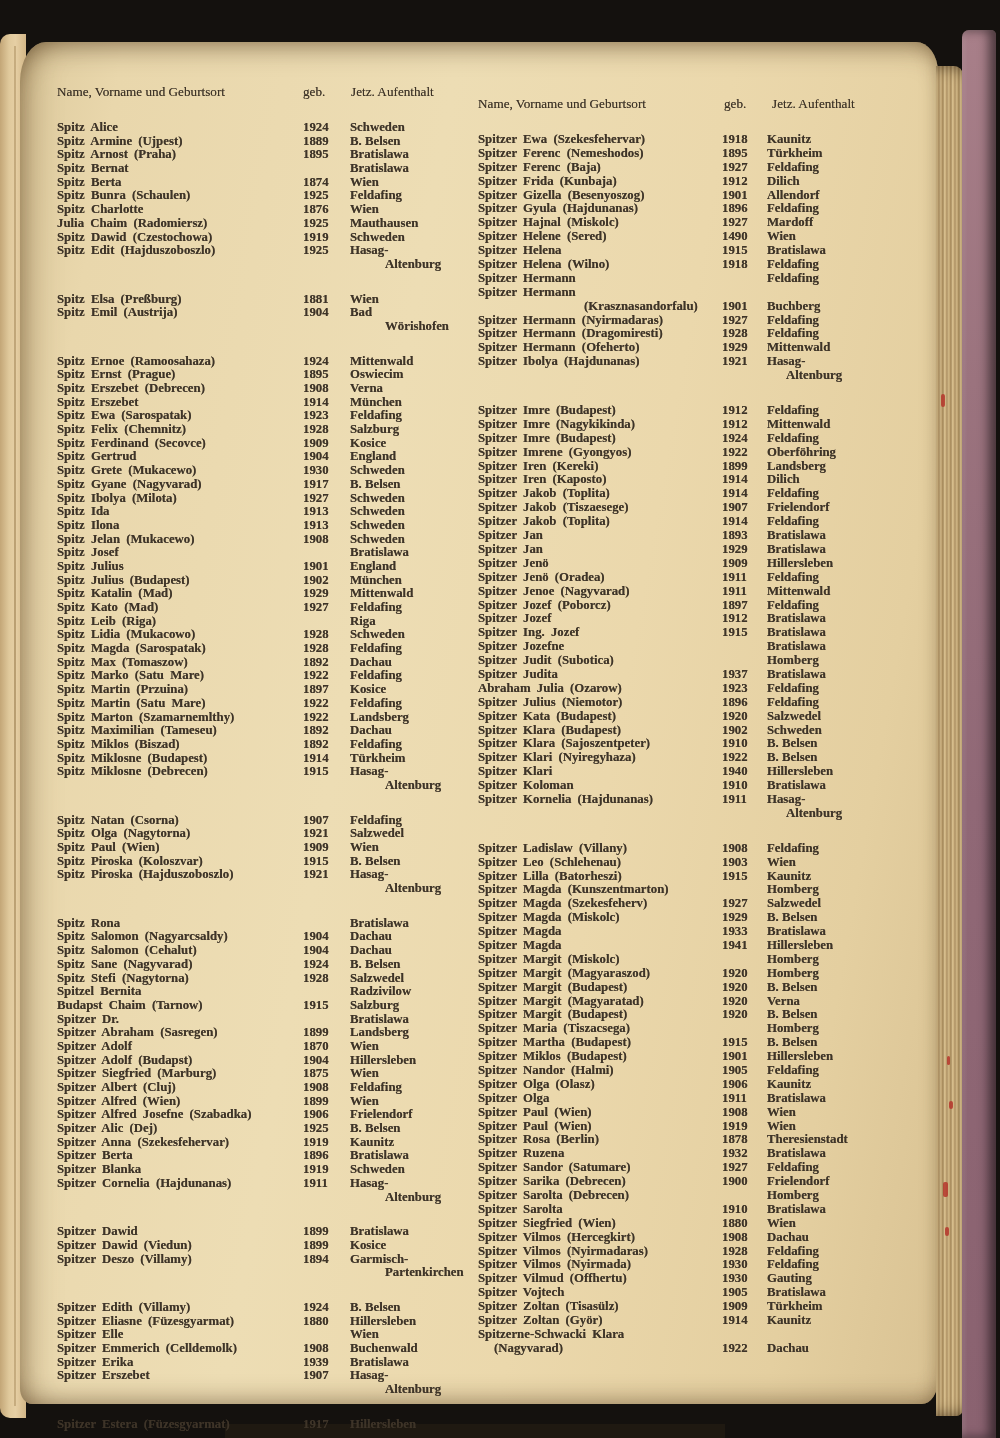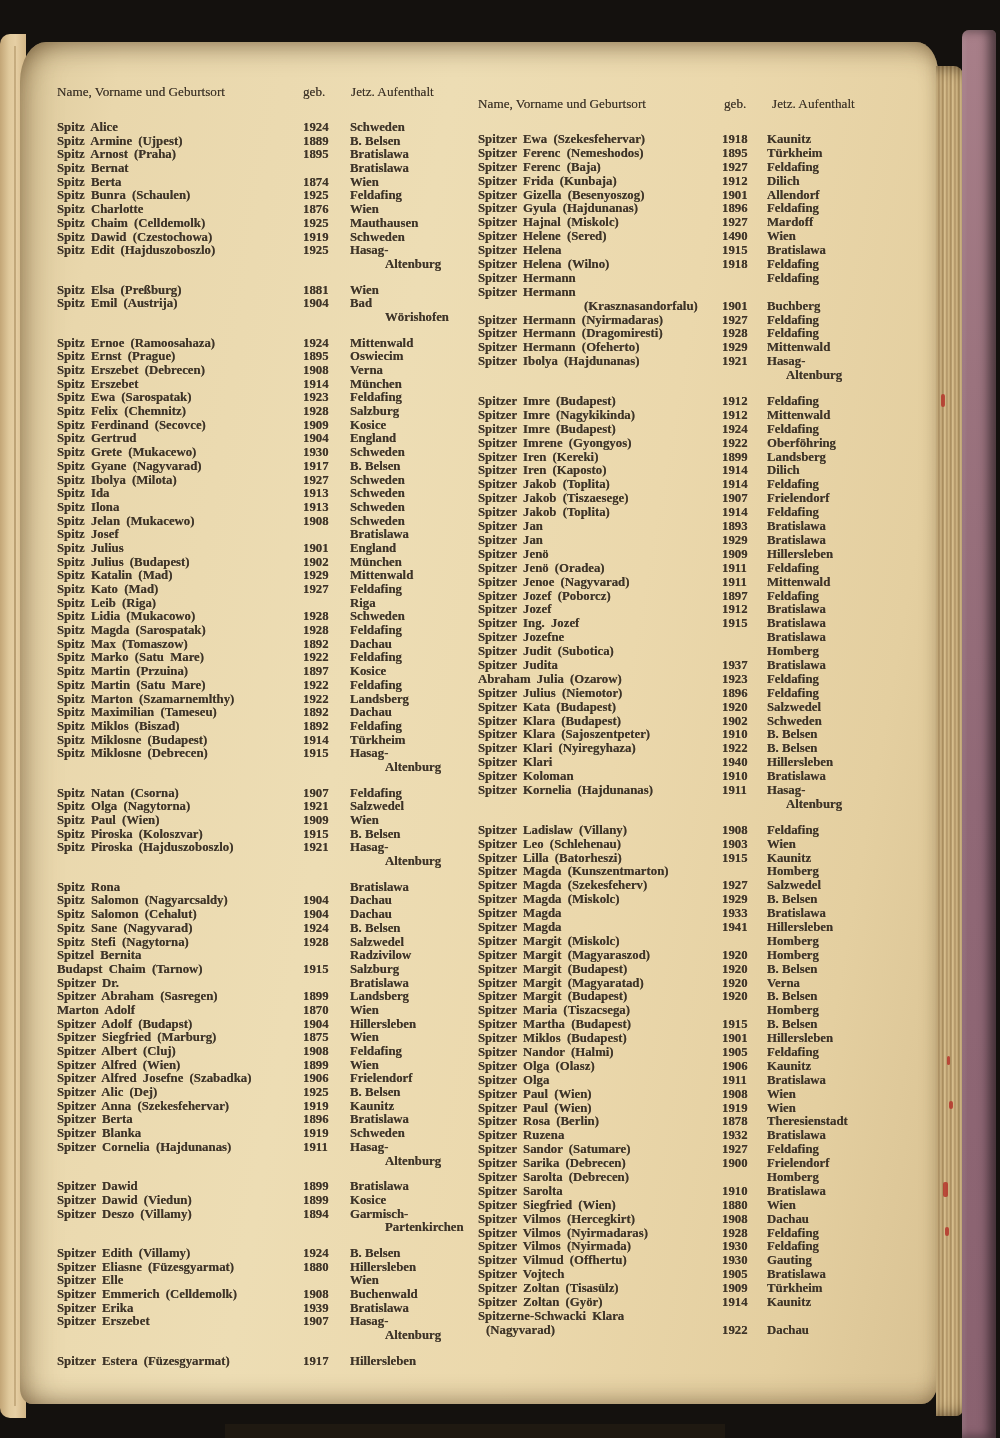--- a/index.html
+++ b/index.html
@@ -60,31 +60,31 @@
   .col-left {left:57px;top:84px;width:410px;}
   .col-right{left:478px;top:96px;width:410px;}
   .col-header{position:relative;height:36px;font-size:13.2px;}
   .col-header span{position:absolute;top:0;white-space:nowrap;}
   .h-name{left:0;}
   .h-geb{left:246px;top:2px;}
   .h-auf{left:294px;top:2px;}
   .rows{position:relative;font-weight:bold;}
   .row{position:relative;height:13.7px;}
   .col-right .row{height:13.9px;}
-  .row.gap{margin-top:12px;}
+  .row.gap{margin-top:21px;}
   .row span{position:absolute;top:0;white-space:nowrap;}
   .name{left:0;word-spacing:3px;}
   .geb{left:246px;}
   .ort{left:293px;}
   .col-right .geb{left:244px;}
   .col-right .ort{left:289px;}
   .row.ort-cont .ort{left:328px;}
   .col-right .row.ort-cont .ort{left:308px;}
   .row.ni-w .name{left:106px;}
-  .row.ni-s .name{left:8px;}
+  .row.ni-s .name{left:16px;}
 </style>
 </head>
 <body>
 
 <div class="prev-pages"></div>
 <div class="gutter-crease"></div>
 
 <div class="book-page"></div>
 
 <div class="page-edges"></div>
@@ -132,21 +132,21 @@
         <span class="name">Spitz Bunra (Schaulen)</span>
         <span class="geb">1925</span>
         <span class="ort">Feldafing</span>
       </div>
       <div class="row">
         <span class="name">Spitz Charlotte</span>
         <span class="geb">1876</span>
         <span class="ort">Wien</span>
       </div>
       <div class="row">
-        <span class="name">Spitz Chaim (Celldemolk)</span>
+        <span class="name">Julia Chaim (Radomiersz)</span>
         <span class="geb">1925</span>
         <span class="ort">Mauthausen</span>
       </div>
       <div class="row">
         <span class="name">Spitz Dawid (Czestochowa)</span>
         <span class="geb">1919</span>
         <span class="ort">Schweden</span>
       </div>
       <div class="row">
         <span class="name">Spitz Edit (Hajduszoboszlo)</span>
@@ -402,21 +402,21 @@
         <span class="name">Spitzer Dr.</span>
         <span class="geb"></span>
         <span class="ort">Bratislawa</span>
       </div>
       <div class="row">
         <span class="name">Spitzer Abraham (Sasregen)</span>
         <span class="geb">1899</span>
         <span class="ort">Landsberg</span>
       </div>
       <div class="row">
-        <span class="name">Marton Adolf</span>
+        <span class="name">Spitzer Adolf</span>
         <span class="geb">1870</span>
         <span class="ort">Wien</span>
       </div>
       <div class="row">
         <span class="name">Spitzer Adolf (Budapst)</span>
         <span class="geb">1904</span>
         <span class="ort">Hillersleben</span>
       </div>
       <div class="row">
         <span class="name">Spitzer Siegfried (Marburg)</span>

